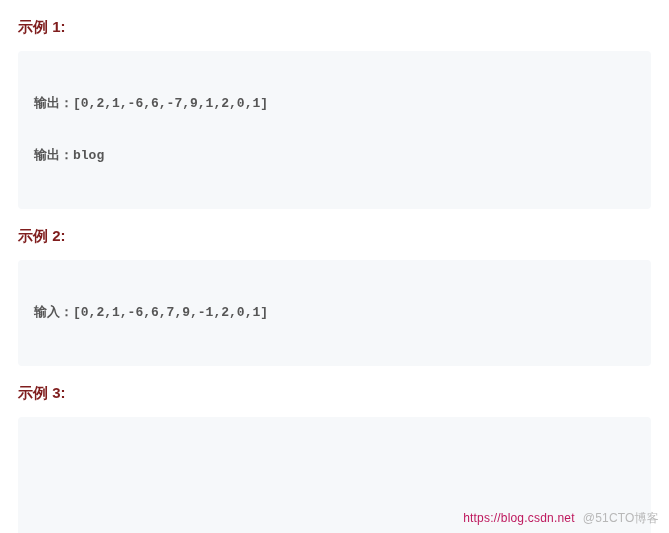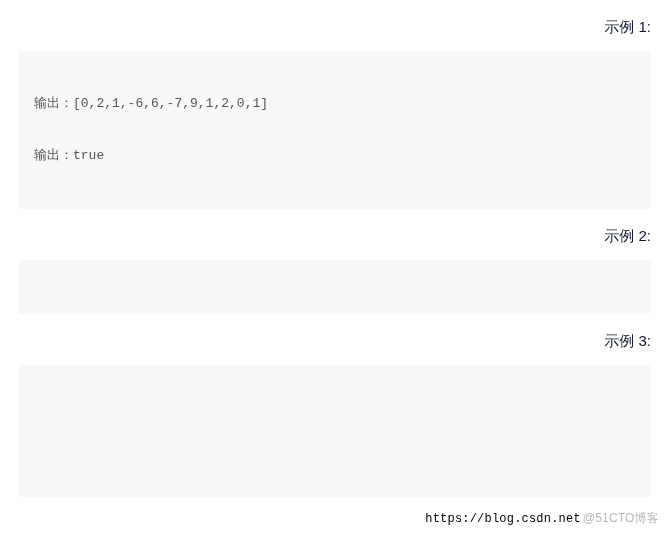--- a/index.html
+++ b/index.html
@@ -8,60 +8,60 @@
     height: 533px;
     background: #ffffff;
     font-family: -apple-system, BlinkMacSystemFont, "Segoe UI", "PingFang SC", "Microsoft YaHei", sans-serif;
     color: #1a1a1a;
     padding: 10px 18px 0 18px;
     position: relative;
     overflow: hidden;
   }
   .heading {
     font-size: 15px;
-    font-weight: 400;
-    color: #0f172a;
+    font-weight: 700;
+    color: #7f1d1d;
     margin: 8px 0 14px 0;
-    text-align: right;
   }
   .code-block {
     background: #f6f8fa;
     border-radius: 4px;
     padding: 14px 16px;
     font-family: "SFMono-Regular", Consolas, "Liberation Mono", Menlo, monospace;
     font-size: 13px;
     color: #565656;
     line-height: 2.0;
     margin-bottom: 18px;
     white-space: pre;
     overflow: hidden;
   }
-  .code-line { display: block; }
+  .code-line { display: block; font-weight: bold; }
   .watermark {
     position: absolute;
     right: 10px;
     bottom: 6px;
     font-size: 12px;
     color: #b8b8b8;
     letter-spacing: 0.2px;
     pointer-events: none;
   }
-  .watermark .faint { color: #000000; margin-right: 2px; font-family: Liberation Mono, monospace; }
+  .watermark .faint { color: #be185d; margin-right: 8px; }
 </style>
 </head>
 <body>
 
 <div class="heading">示例 1:</div>
 <div class="code-block">
 <span class="code-line">输出：[0,2,1,-6,6,-7,9,1,2,0,1]</span>
-<span class="code-line">输出：true</span>
+<span class="code-line">输出：blog</span>
 </div>
 
 <div class="heading">示例 2:</div>
 <div class="code-block">
+<span class="code-line">输入：[0,2,1,-6,6,7,9,-1,2,0,1]</span>
 </div>
 
 <div class="heading">示例 3:</div>
 <div class="code-block">
 
 
 
 </div>
 
 <div class="watermark">

